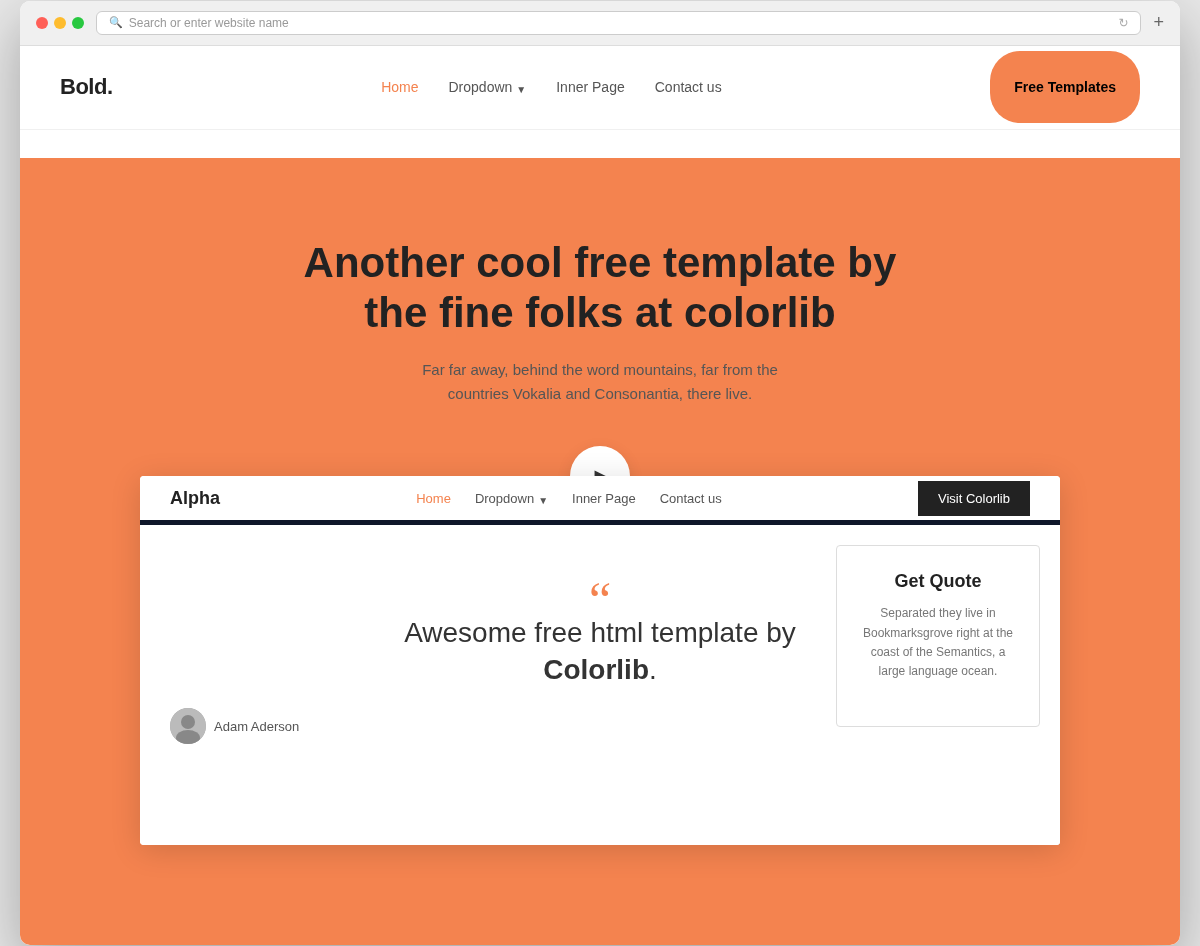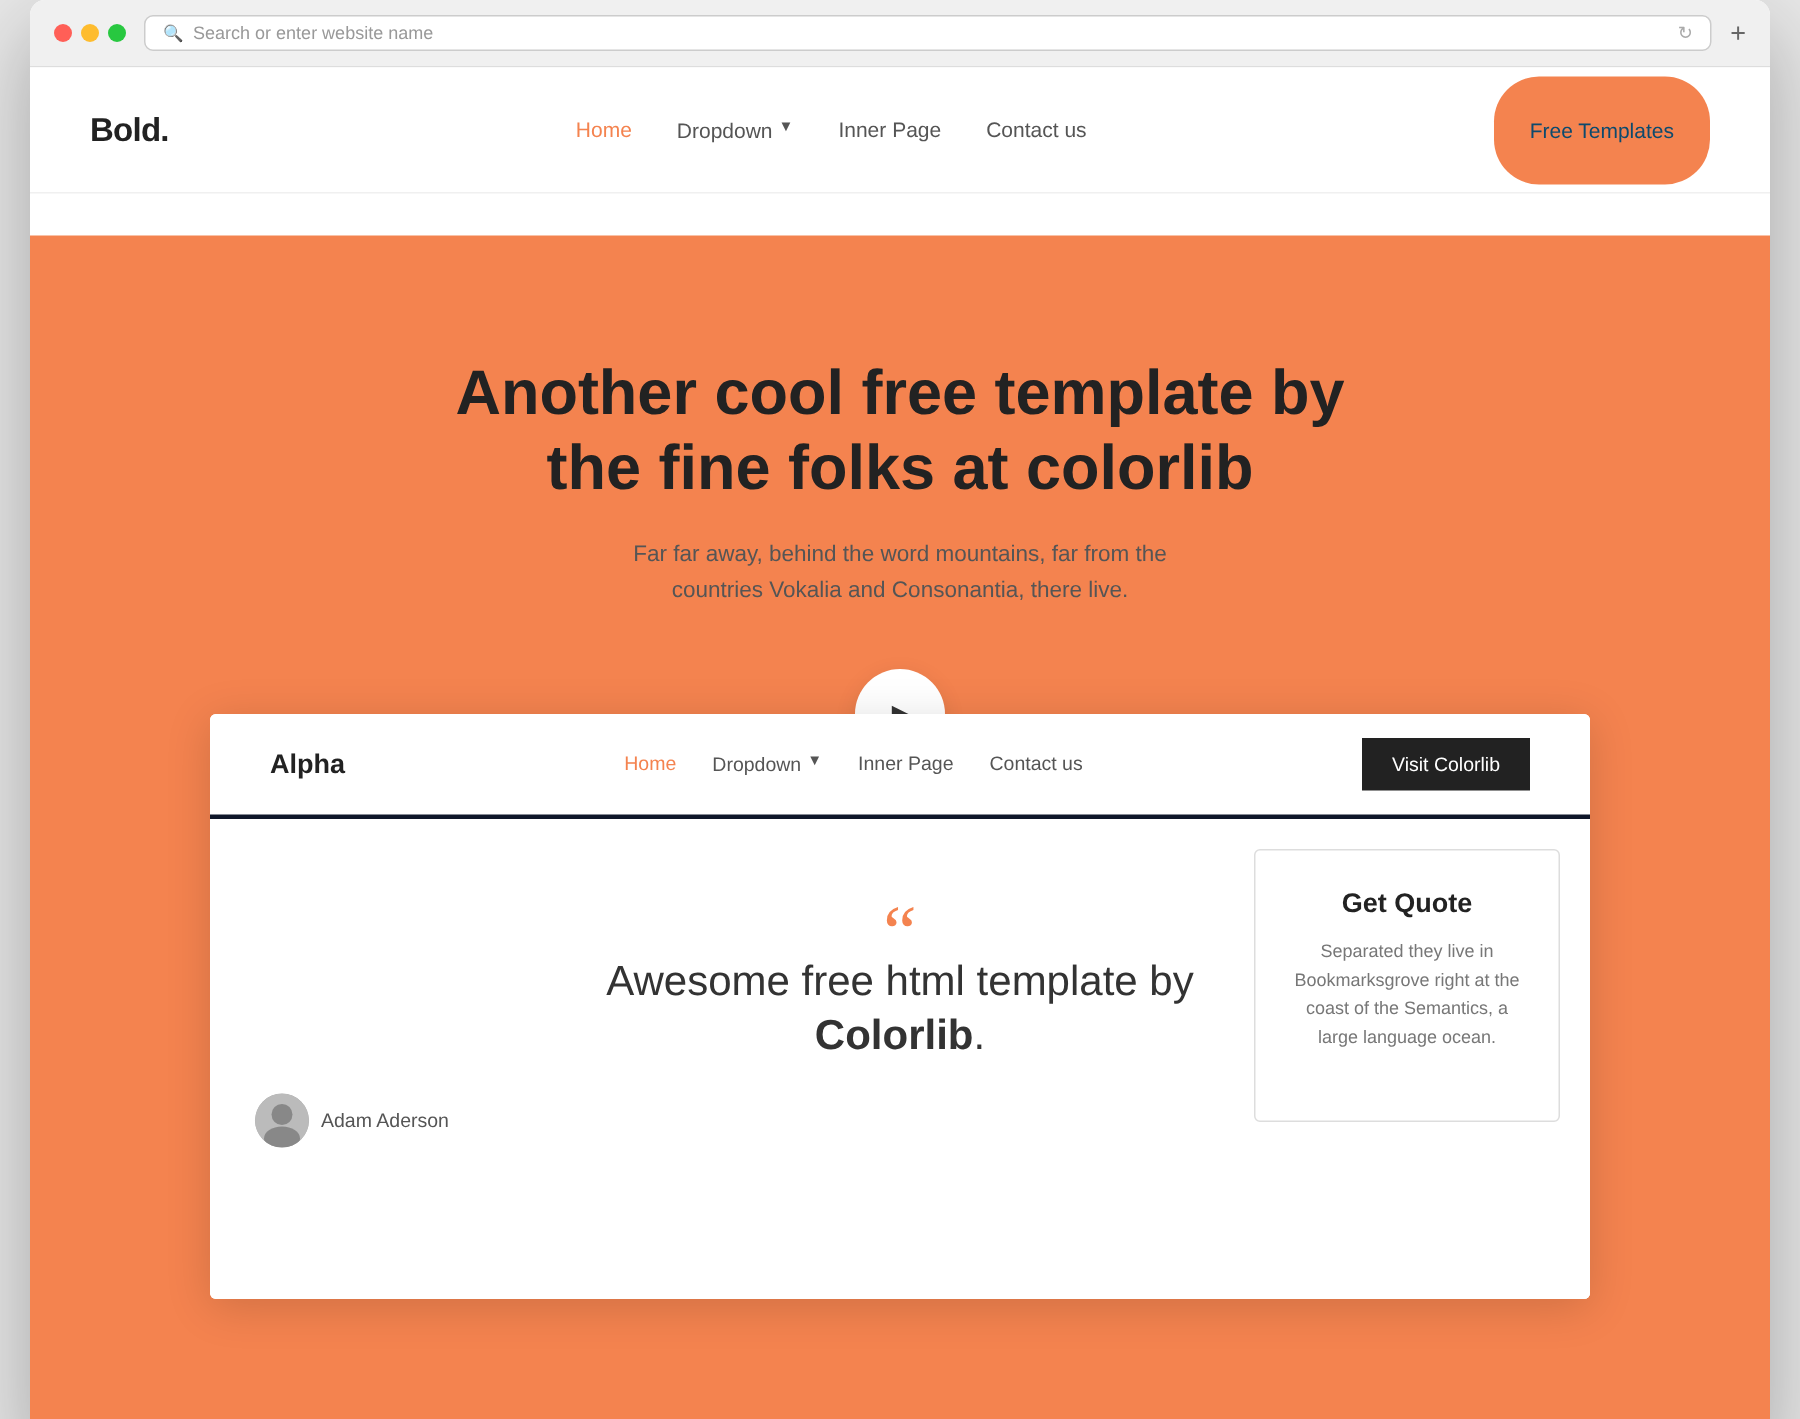--- a/index.html
+++ b/index.html
@@ -109,37 +109,37 @@
       font-size: 14px;
       color: #555;
     }
 
     .nav-links li a.active {
       color: #f4834f;
     }
 
     .nav-dropdown {
       display: flex;
-      align-items: flex-start;
+      align-items: flex-end;
       gap: 4px;
     }
 
     .chevron-down {
       font-size: 10px;
       color: #555;
     }
 
     .btn-free-templates {
       background: #f4834f;
-      color: #0c4a6e;
+      color: #000000;
       border: none;
       padding: 28px 24px;
       border-radius: 30px;
       font-size: 14px;
-      font-weight: 400;
+      font-weight: 700;
       cursor: pointer;
     }
 
     
     .hero-section {
       background: #f4834f;
       padding: 80px 40px 100px;
       text-align: center;
       margin-top: 28px;
     }
@@ -187,26 +187,26 @@
       border-radius: 4px;
       box-shadow: 0 5px 30px rgba(0,0,0,0.15);
       overflow: hidden;
       position: relative;
       margin-top: -30px;
     }
 
     
     .inner-navbar {
       background: #fff;
-      padding: 0 40px;
-      height: 70px;
+      padding: 0 30px;
+      height: 49px;
       display: flex;
       align-items: center;
       justify-content: space-between;
-      border-bottom: 3px solid #0f172a;
+      border-bottom: 5px solid #0f172a;
     }
 
     .inner-brand {
       font-size: 18px;
       font-weight: 600;
       color: #222;
     }
 
     .inner-nav-links {
       display: flex;

